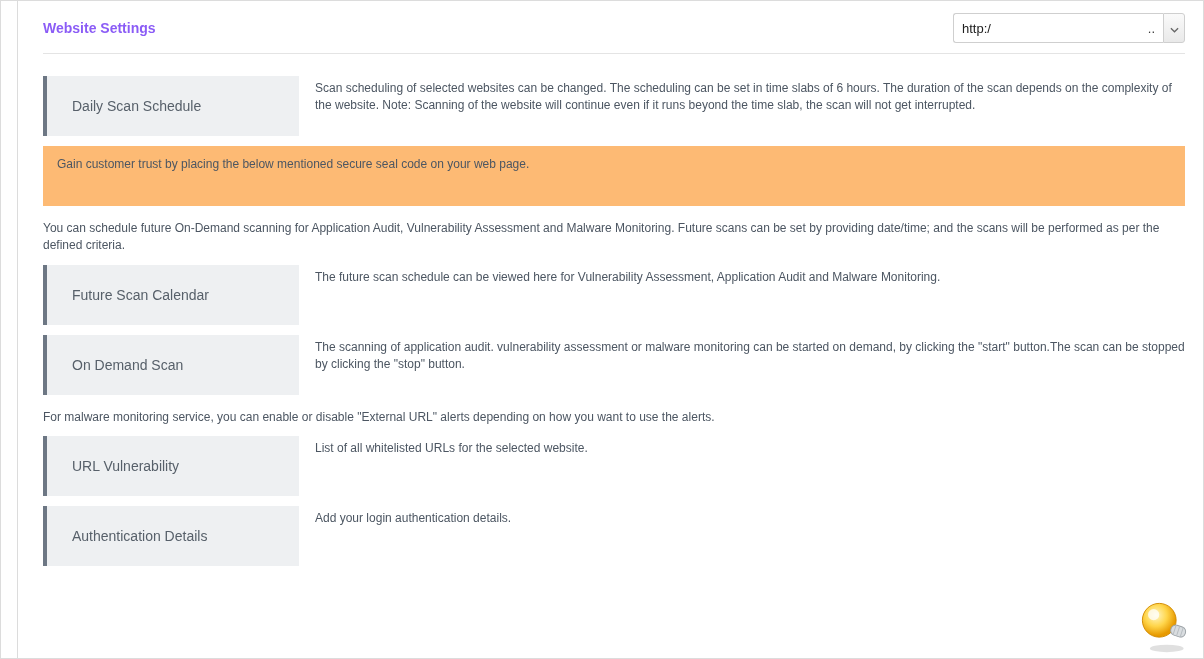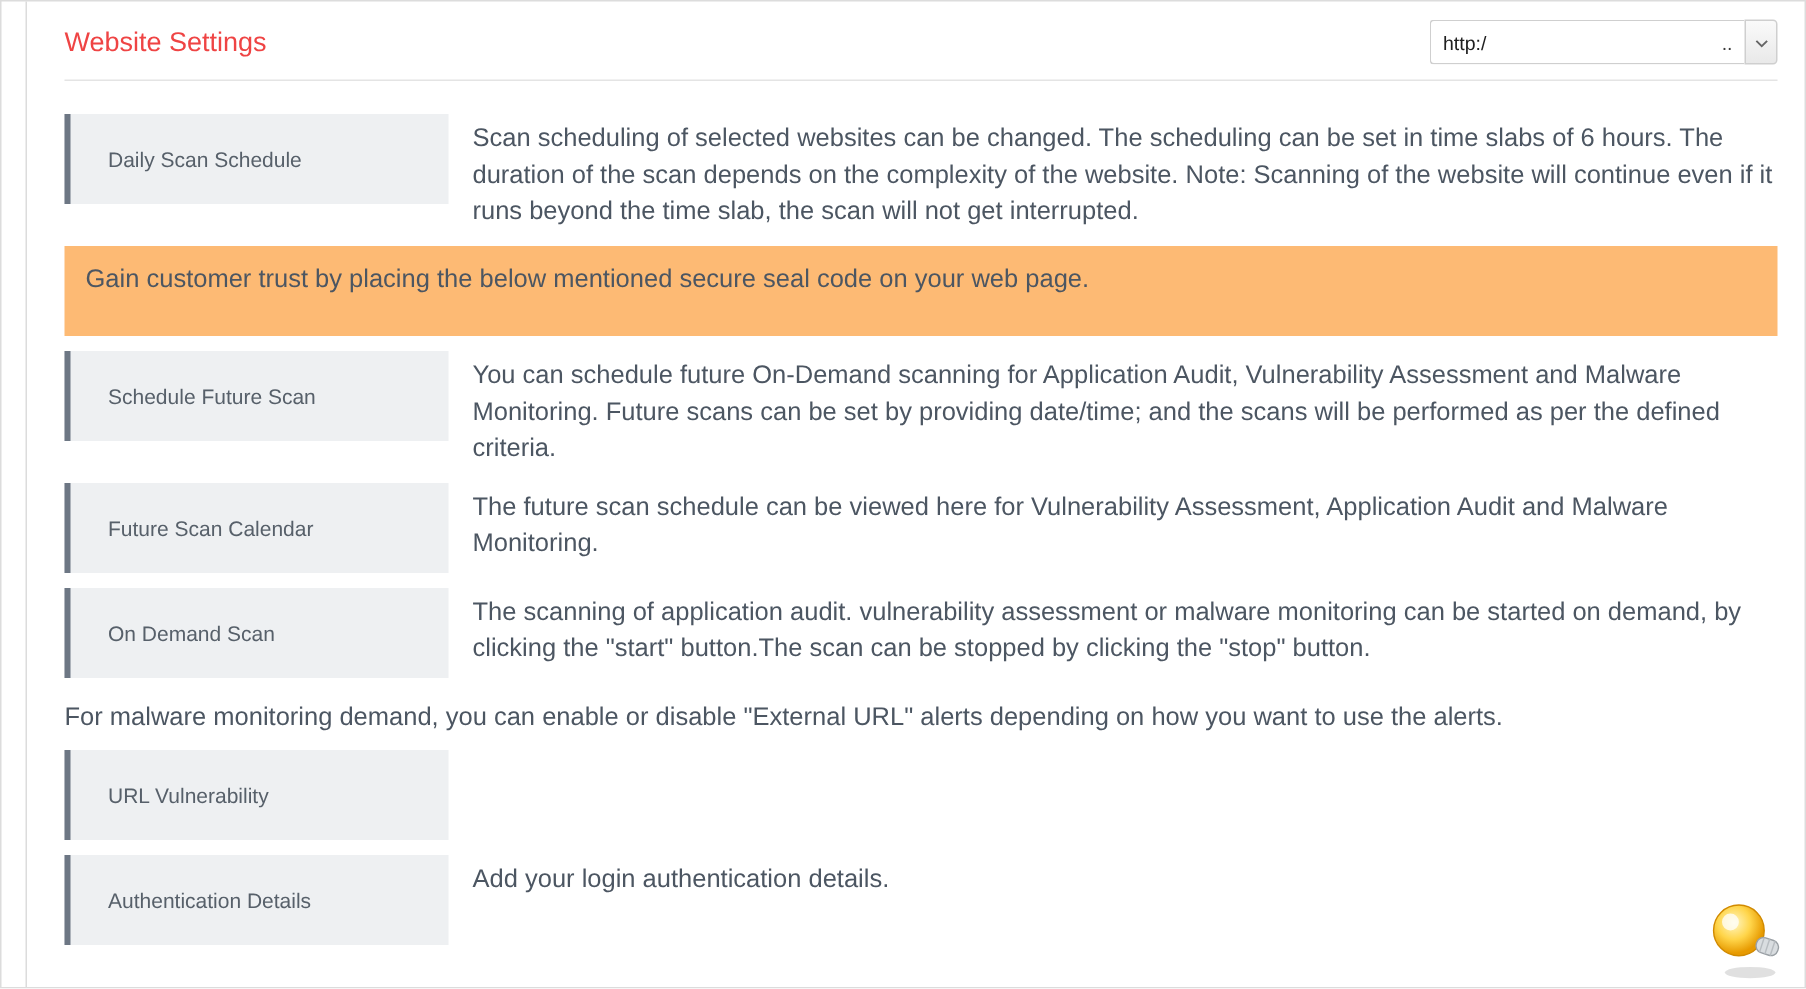--- a/index.html
+++ b/index.html
@@ -32,24 +32,24 @@
     background: #dcdcdc;
   }
 
   .header {
     display: flex;
     align-items: center;
     justify-content: space-between;
     padding: 12px 18px 10px 22px;
   }
   .header h1 {
-    font-size: 18px;
-    font-weight: 400;
+    font-size: 14px;
+    font-weight: 700;
     margin: 0;
-    color: #ef4444;
+    color: #8b5cf6;
   }
   .site-select {
     display: flex;
     align-items: flex-end;
   }
   .site-select .field {
     width: 210px;
     height: 30px;
     border: 1px solid #cfcfcf;
     border-right: none;
@@ -100,21 +100,21 @@
     display: flex;
     align-items: center;
     padding: 0 25px;
     font-size: 14px;
     color: #57606a;
     margin-right: 16px;
     cursor: pointer;
   }
   .row .desc {
     flex: 1;
-    font-size: 17px;
+    font-size: 12px;
     line-height: 1.45;
     color: #4c5662;
     padding-top: 4px;
   }
   .row.alt .desc {
     background: #fdba74;
     padding: 10px 14px 0 14px;
     min-height: 60px;
   }
 
@@ -157,36 +157,36 @@
   <div class="panel" id="settings-panel">
 
   <div class="row">
         <div class="label">Daily Scan Schedule</div>
         <div class="desc">Scan scheduling of selected websites can be changed. The scheduling can be set in time slabs of 6 hours. The duration of the scan depends on the complexity of the website. Note: Scanning of the website will continue even if it runs beyond the time slab, the scan will not get interrupted.</div>
       </div>
       <div class="row alt">
         <div class="desc">Gain customer trust by placing the below mentioned secure seal code on your web page.</div>
       </div>
       <div class="row">
-        <div class="label">Schedule Future Scan</div>
         <div class="desc">You can schedule future On-Demand scanning for Application Audit, Vulnerability Assessment and Malware Monitoring. Future scans can be set by providing date/time; and the scans will be performed as per the defined criteria.</div>
       </div>
       <div class="row">
         <div class="label">Future Scan Calendar</div>
         <div class="desc">The future scan schedule can be viewed here for Vulnerability Assessment, Application Audit and Malware Monitoring.</div>
       </div>
       <div class="row">
         <div class="label">On Demand Scan</div>
         <div class="desc">The scanning of application audit. vulnerability assessment or malware monitoring can be started on demand, by clicking the "start" button.The scan can be stopped by clicking the "stop" button.</div>
       </div>
       <div class="row">
-        <div class="desc">For malware monitoring demand, you can enable or disable "External URL" alerts depending on how you want to use the alerts.</div>
+        <div class="desc">For malware monitoring service, you can enable or disable "External URL" alerts depending on how you want to use the alerts.</div>
       </div>
       <div class="row">
         <div class="label">URL Vulnerability</div>
+        <div class="desc">List of all whitelisted URLs for the selected website.</div>
       </div>
       <div class="row">
         <div class="label">Authentication Details</div>
         <div class="desc">Add your login authentication details.</div>
       </div>
     </div>
 
   <div class="bulb">
     <svg viewBox="0 0 64 64">
       <defs>

